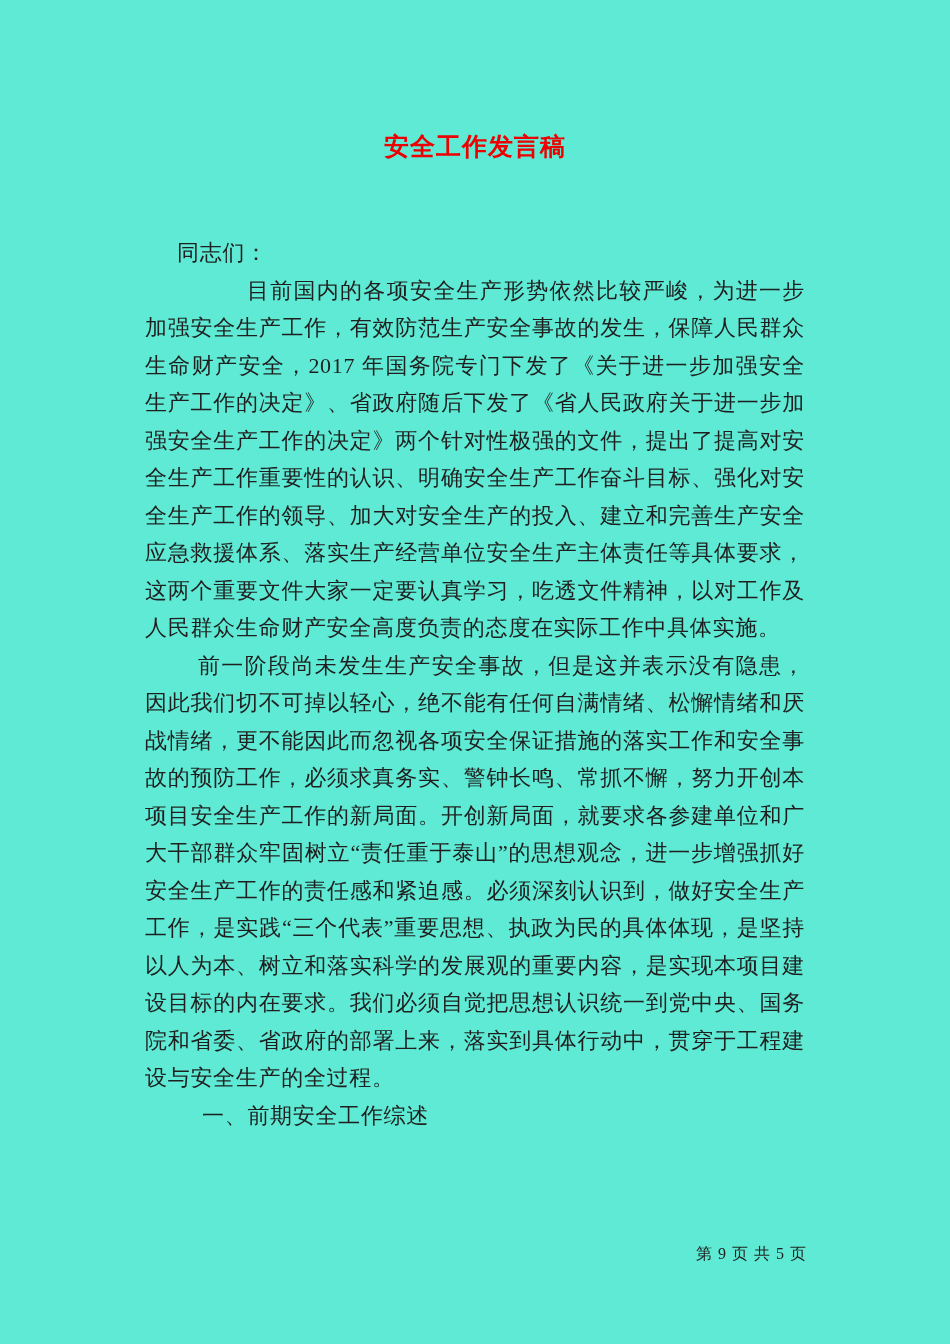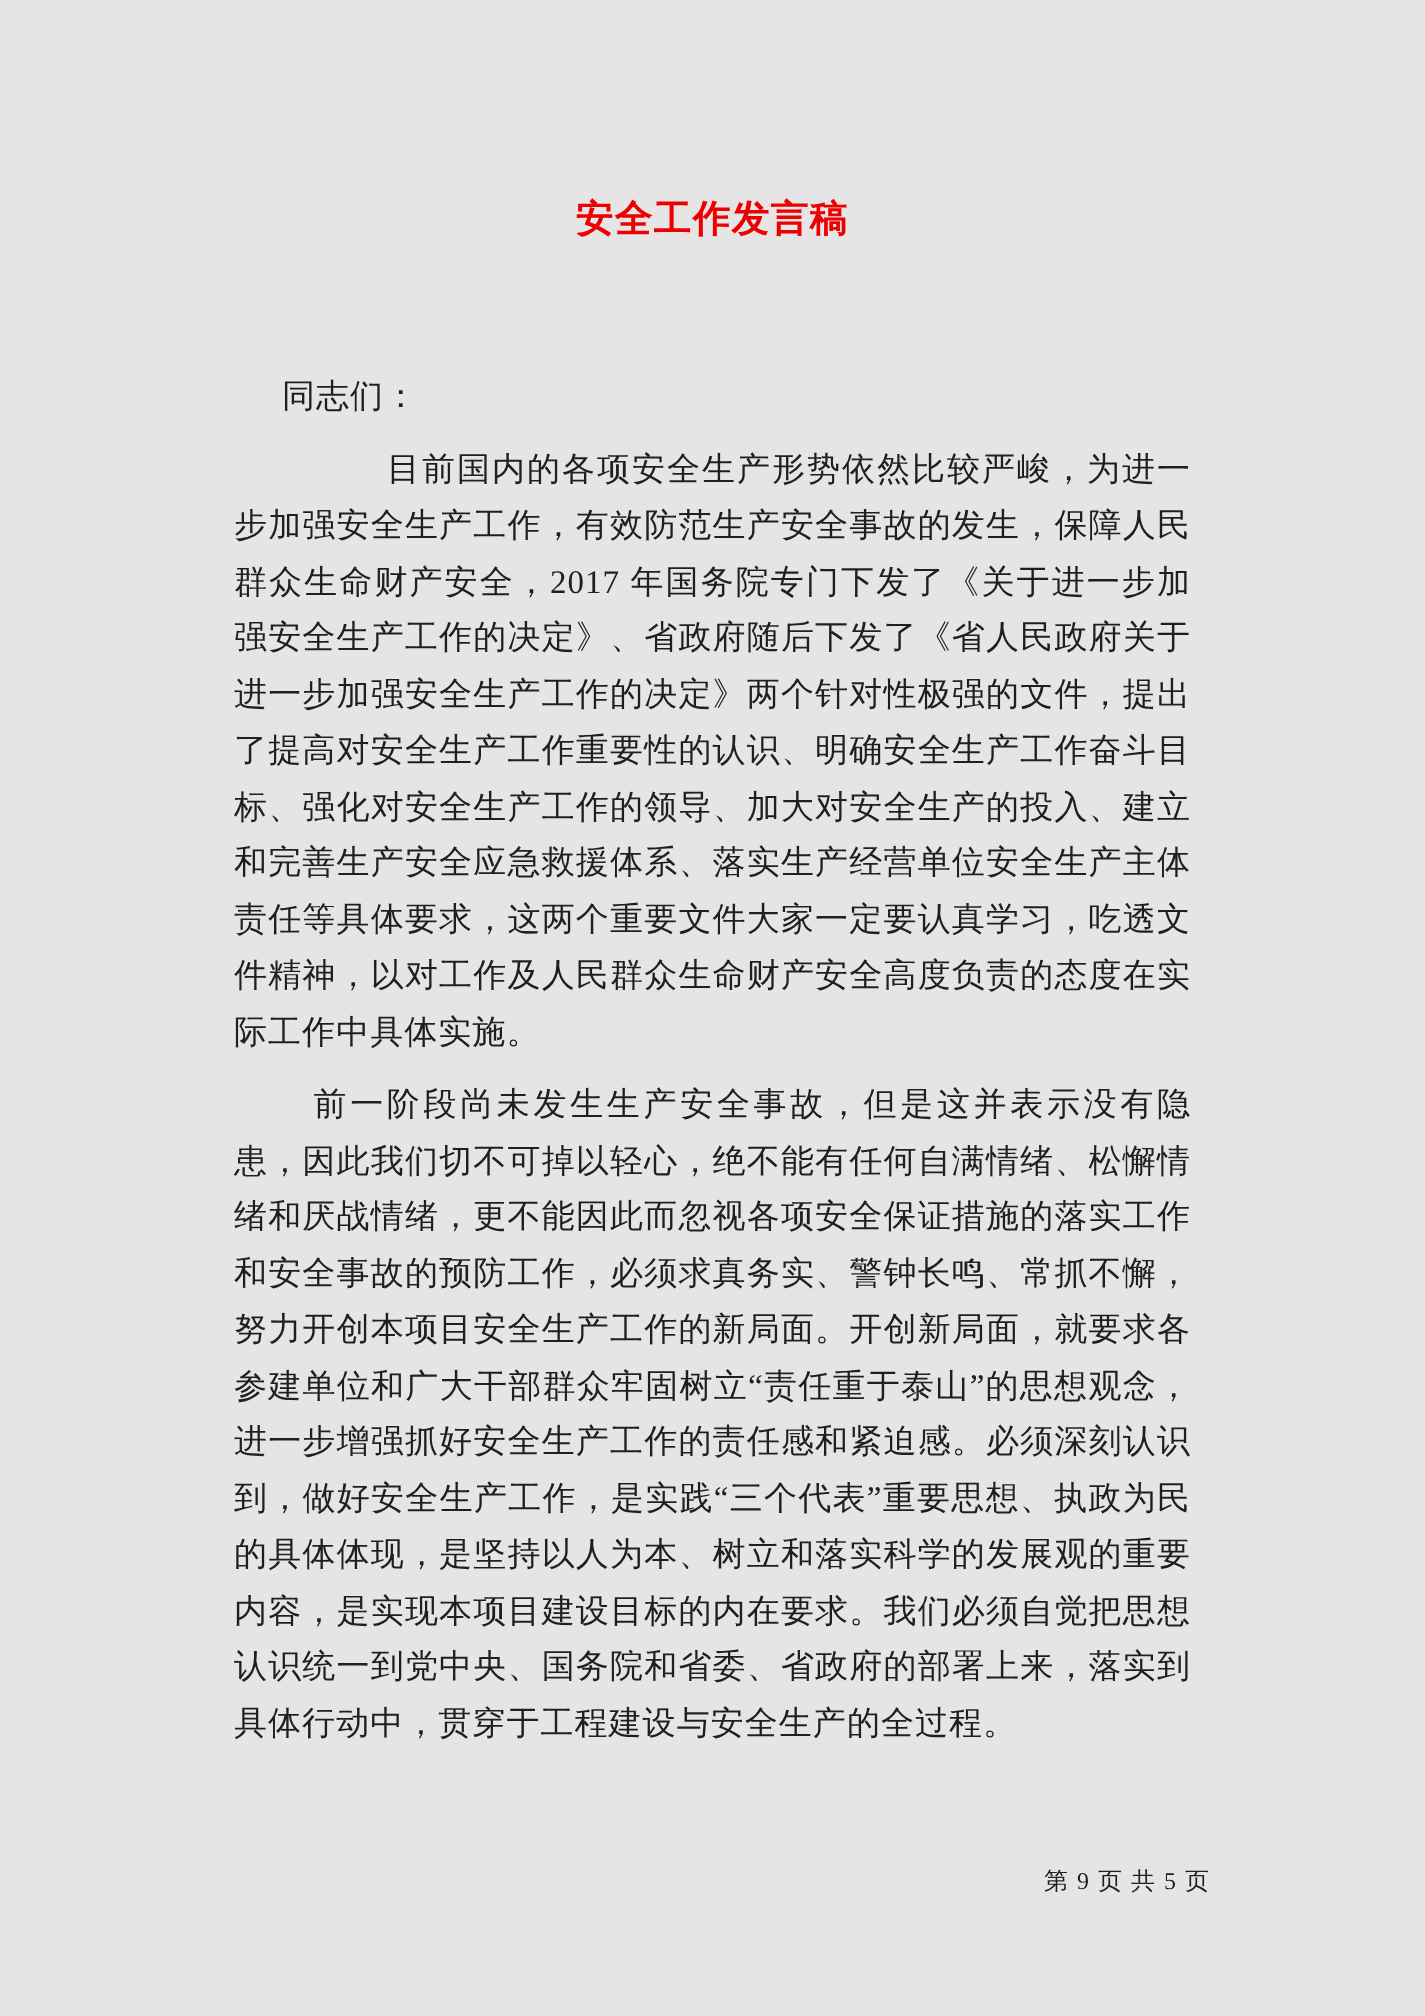--- a/index.html
+++ b/index.html
@@ -4,21 +4,21 @@
 <style>
   html, body {
     margin: 0;
     padding: 0;
     background: #ffffff;
   }
   .page {
     position: relative;
     width: 950px;
     height: 1344px;
-    background: #e5e5e5;
+    background: #5eead4;
     overflow: hidden;
     font-family: "Liberation Serif", "DejaVu Serif", serif;
   }
   .doc-title {
     position: absolute;
     top: 130px;
     left: 0;
     width: 100%;
     margin: 0;
     text-align: center;
@@ -35,21 +35,21 @@
     width: 660px;
     font-size: 22px;
     line-height: 37.5px;
     letter-spacing: 0.7px;
     color: #1f1f1f;
     text-align: justify;
     text-justify: inter-ideograph;
     word-break: break-all;
   }
   .doc-body p {
-    margin: 11px;
+    margin: 0;
     padding: 0;
   }
   .para-0 { text-indent: 32px; }
   .para-1 { text-indent: 102px; }
   .para-2 { text-indent: 53px; }
   .para-3 { text-indent: 52px; }
   .para-4 { text-indent: 57px; }
   .page-footer {
     position: absolute;
     top: 1244px;
@@ -64,17 +64,18 @@
 <body>
 
 <div class="page">
 
   <h1 class="doc-title" style="color: rgb(238, 0, 0);">安全工作发言稿</h1>
 
   <div class="doc-body" style="color: rgb(31, 31, 31);">
     <p class="para-0">同志们：</p>
     <p class="para-1">目前国内的各项安全生产形势依然比较严峻，为进一步加强安全生产工作，有效防范生产安全事故的发生，保障人民群众生命财产安全，2017 年国务院专门下发了《关于进一步加强安全生产工作的决定》、省政府随后下发了《省人民政府关于进一步加强安全生产工作的决定》两个针对性极强的文件，提出了提高对安全生产工作重要性的认识、明确安全生产工作奋斗目标、强化对安全生产工作的领导、加大对安全生产的投入、建立和完善生产安全应急救援体系、落实生产经营单位安全生产主体责任等具体要求，这两个重要文件大家一定要认真学习，吃透文件精神，以对工作及人民群众生命财产安全高度负责的态度在实际工作中具体实施。</p>
     <p class="para-2">前一阶段尚未发生生产安全事故，但是这并表示没有隐患，因此我们切不可掉以轻心，绝不能有任何自满情绪、松懈情绪和厌战情绪，更不能因此而忽视各项安全保证措施的落实工作和安全事故的预防工作，必须求真务实、警钟长鸣、常抓不懈，努力开创本项目安全生产工作的新局面。开创新局面，就要求各参建单位和广大干部群众牢固树立“责任重于泰山”的思想观念，进一步增强抓好安全生产工作的责任感和紧迫感。必须深刻认识到，做好安全生产工作，是实践“三个代表”重要思想、执政为民的具体体现，是坚持以人为本、树立和落实科学的发展观的重要内容，是实现本项目建设目标的内在要求。我们必须自觉把思想认识统一到党中央、国务院和省委、省政府的部署上来，落实到具体行动中，贯穿于工程建设与安全生产的全过程。</p>
+    <p class="para-4">一、前期安全工作综述</p>
   </div>
 
   <div class="page-footer">第 9 页 共 5 页</div>
 
 </div>
 
 </body></html>

